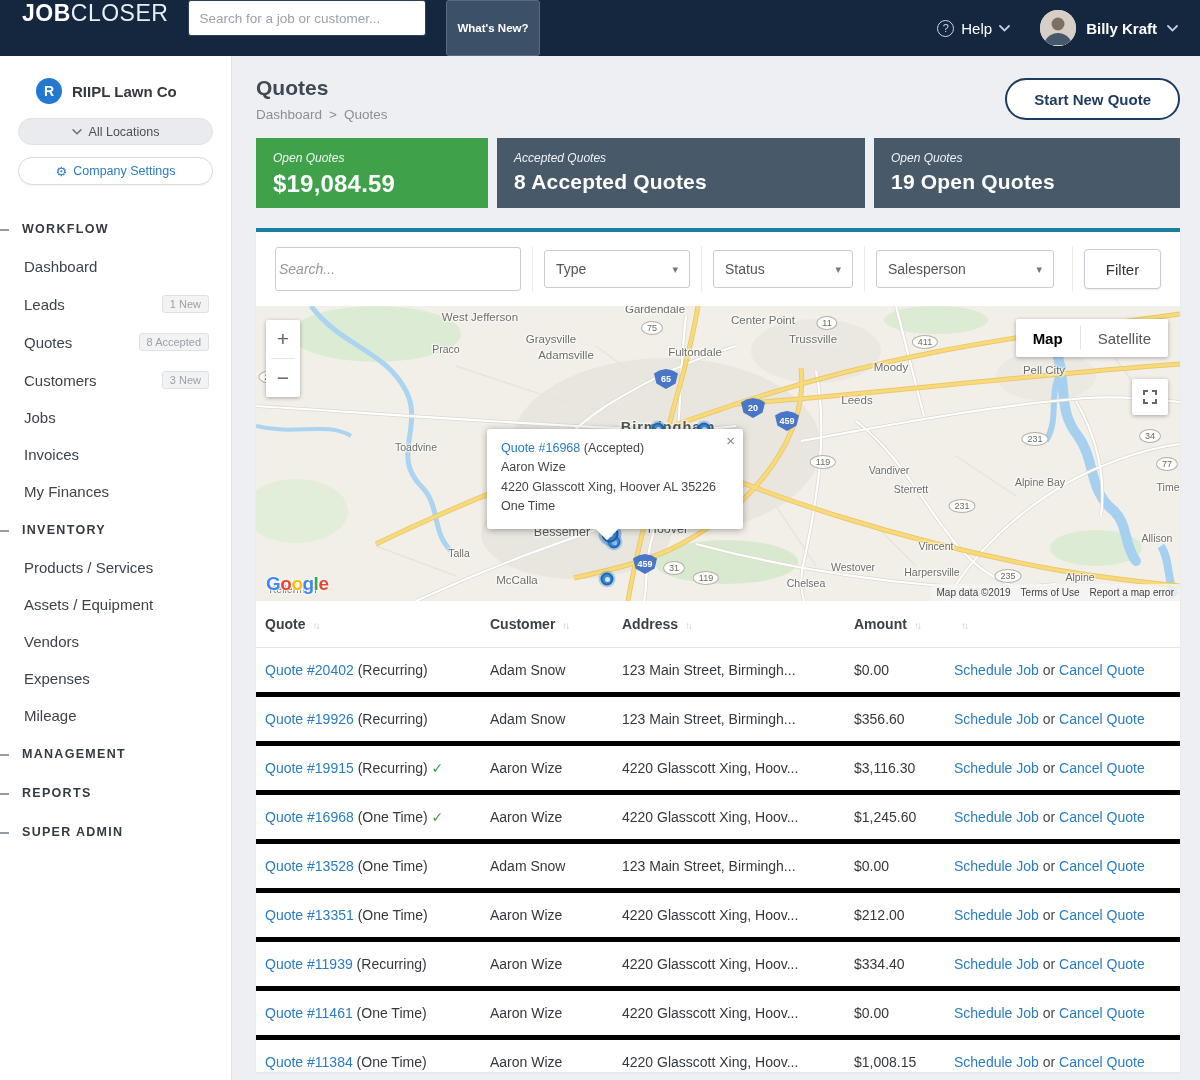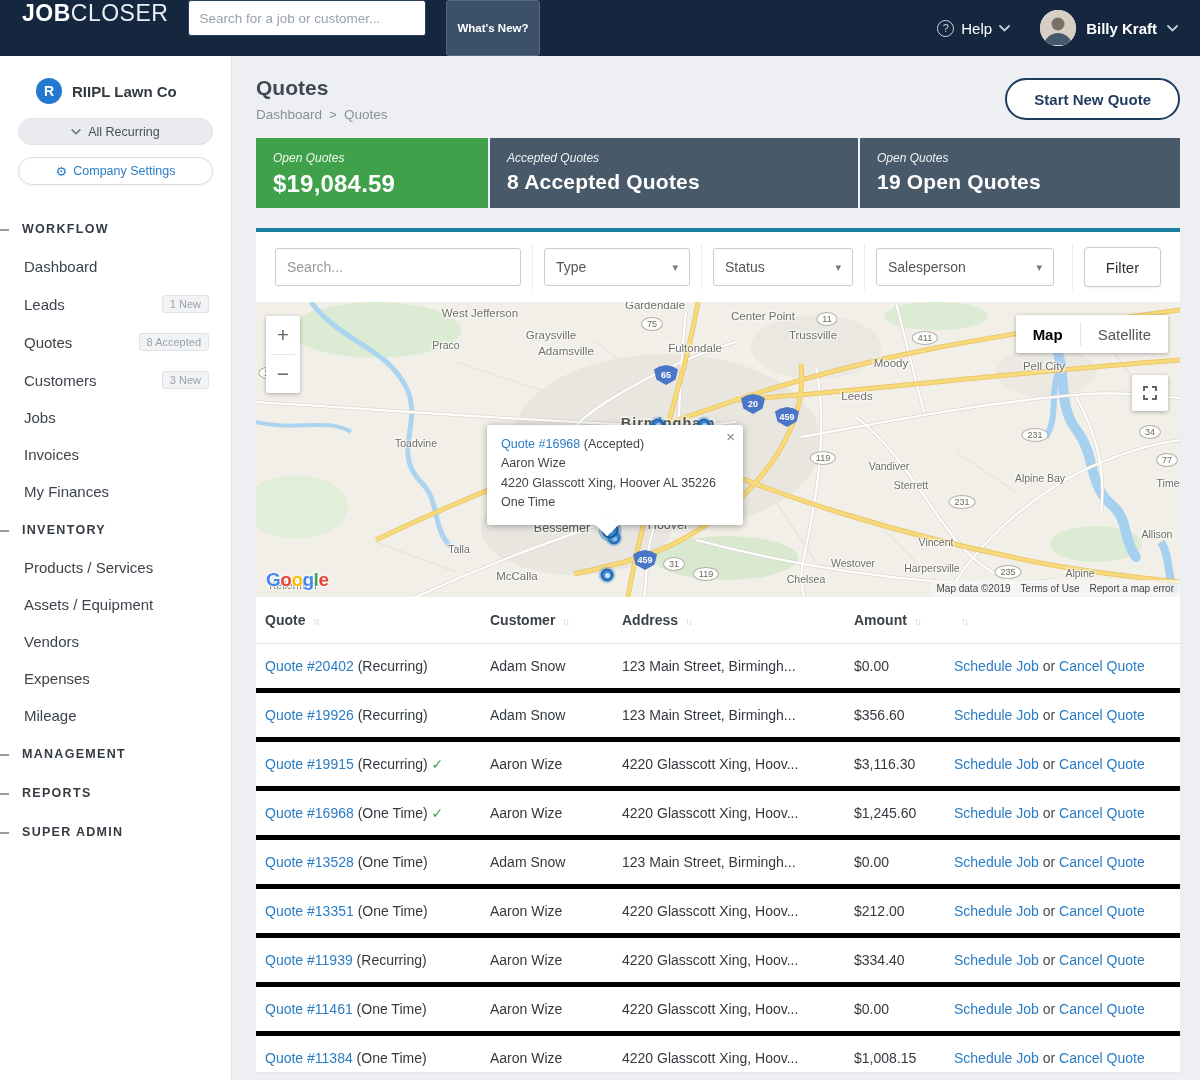--- a/index.html
+++ b/index.html
@@ -43,35 +43,35 @@
 
   
   .page-head { display:flex; align-items:center; justify-content:space-between; padding:20px 20px 16px 24px; }
   .page-title { font-size:21px; font-weight:bold; color:#3e4953; margin-bottom:7px; }
   .breadcrumb { font-size:13.5px; color:#8a9096; }
   .breadcrumb a { color:#8a9096; }
   .crumb-sep { margin:0 7px; }
   .new-quote-btn { height:42px; padding:0 27px; border-radius:21px; border:2px solid #1d3a5f; color:#1d3a5f; font-size:15px; font-weight:600; background:#fff; cursor:pointer; font-family:inherit; }
 
   
-  .stats { display:flex; gap:2px; margin:0 20px 0 24px; }
+  .stats { display:flex; gap:9px; margin:0 20px 0 24px; }
   .stat-card { color:#fff; padding:13px 17px 14px; height:70px; }
   .stat-card:nth-child(1){ flex:0 0 232px; }
   .stat-card:nth-child(2){ flex:0 0 368px; }
   .stat-card:nth-child(3){ flex:1; }
   .stat-label { font-size:12px; font-style:italic; color:rgba(255,255,255,.92); }
   .stat-value { font-size:21px; font-weight:bold; margin-top:5px; letter-spacing:.2px; }
   .stat-card:first-child .stat-value { font-size:24px; }
 
   
   .panel { margin:20px 20px 0 24px; background:#fff; border-top:4px solid #1a7f9f; height:844px; overflow:hidden; box-shadow:0 1px 2px rgba(0,0,0,.05); }
   .filter-bar { display:flex; align-items:center; padding:15px 8px; }
   .f-sep { width:1px; height:46px; background:#ececec; margin:-8px 0; }
   .f-sec { padding:0 11px; display:flex; align-items:center; }
-  .search-box { width:246px; height:38px; border:1px solid #ccc; border-radius:3px; padding:0 11px; font-size:14px; color:#333; outline:none; font-family:inherit; }
+  .search-box { width:246px; height:44px; border:1px solid #ccc; border-radius:3px; padding:0 3px; font-size:14px; color:#333; outline:none; font-family:inherit;font-style:italic; }
   .search-box::placeholder { color:#999; }
   .select { border:1px solid #ccc; border-radius:3px; height:38px; display:flex; align-items:center; justify-content:space-between; padding:0 11px; font-size:14px; color:#555; cursor:pointer; background:#fff; }
   .select .caret { color:#777; font-size:11px; margin-left:14px; }
   .sel-type { width:146px; } .sel-status { width:140px; } .sel-sales { width:178px; }
   .f-spacer { flex:1; }
   .filter-btn { height:40px; width:77px; border:1px solid #c9ced4; border-radius:4px; background:#fff; color:#333; font-size:15px; cursor:pointer; box-shadow:0 1px 2px rgba(0,0,0,.08); font-family:inherit; }
 
   
   .map { position:relative; height:295px; overflow:hidden; background:#f2efe8; cursor:grab; }
   .map-svg { position:absolute; inset:0; width:100%; height:100%; }
@@ -161,21 +161,21 @@
     <div class="company-row">
       <span class="company-avatar">R</span>
       <span class="company-name">RIIPL Lawn Co</span>
     </div>
     <div class="loc-pill">
       <span class="chev">
           <svg width="10" height="6" viewBox="0 0 11 7">
             <path d="M1 1l4.5 4.5L10 1" stroke="currentColor" stroke-width="1.8" fill="none" stroke-linecap="round"></path>
           </svg>
         </span>
-      <span>All Recurring</span>
+      <span>All Locations</span>
     </div>
     <div class="settings-pill">
       <span class="gear">⚙</span>
       <span>Company Settings</span>
     </div>
     <div class="nav">
         <div class="nav-header">WORKFLOW</div>
         <div class="nav-item">
           <span class="nav-item-label">Dashboard</span>
         </div>

